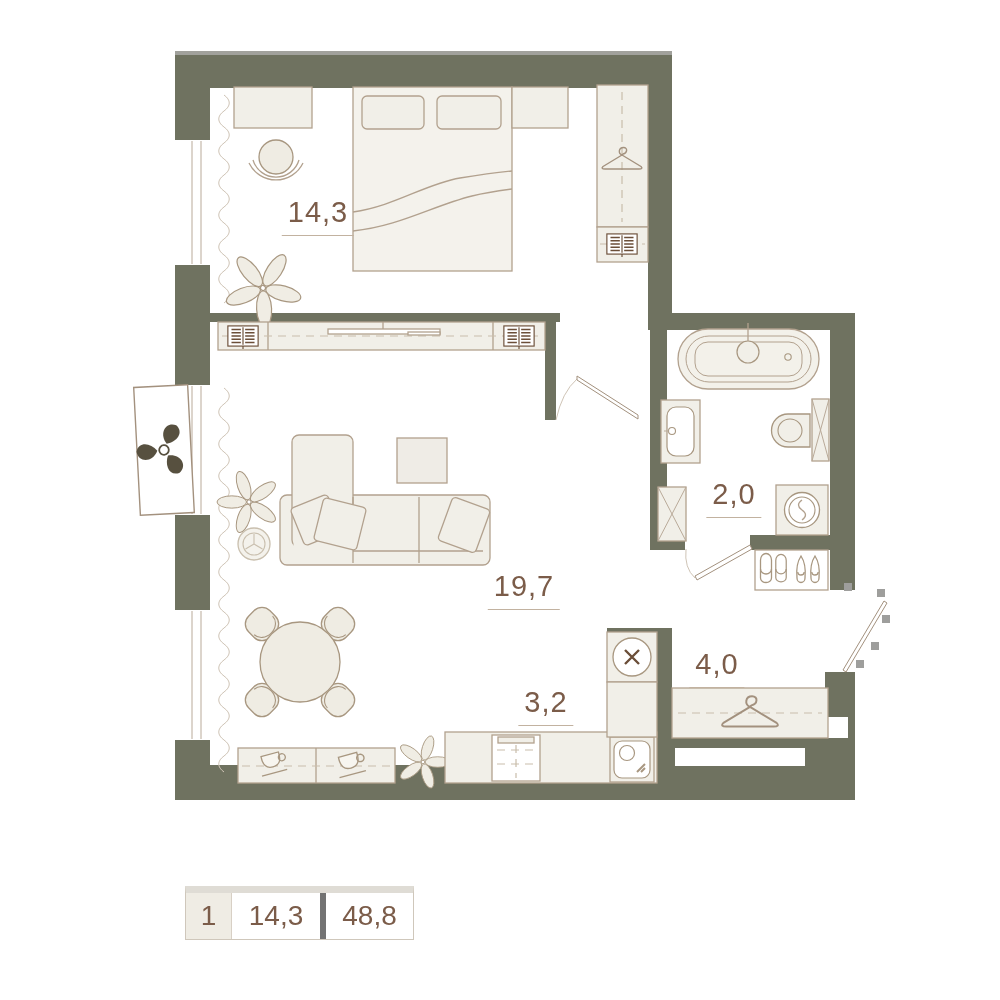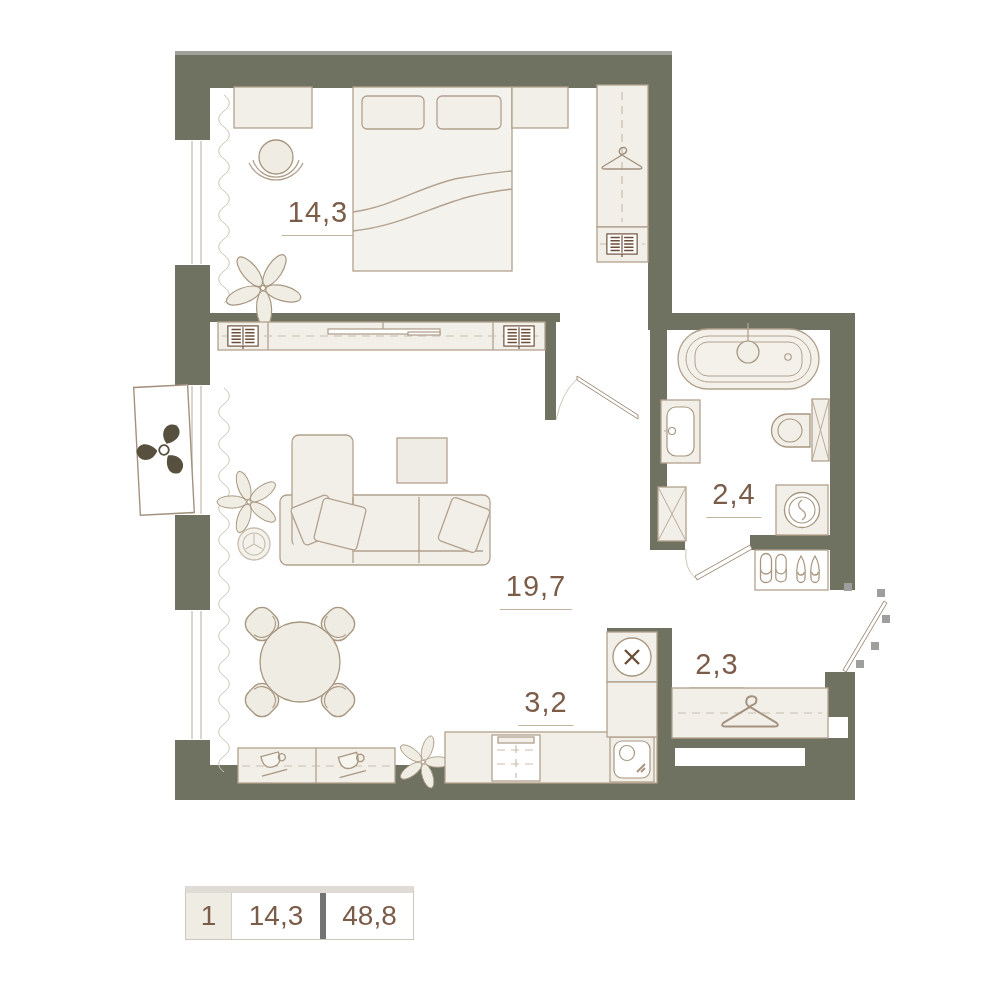--- a/index.html
+++ b/index.html
@@ -285,24 +285,24 @@
       <rect class="sq" x="844" y="583" width="8" height="8"></rect>
       <rect class="sq" x="877" y="589" width="8" height="8"></rect>
       <rect class="sq" x="882" y="615" width="8" height="8"></rect>
       <rect class="sq" x="871" y="642" width="8" height="8"></rect>
       <rect class="sq" x="856" y="660" width="8" height="8"></rect>
     </g>
   </g>
 </svg>
 
 <div class="room-label" style="left:318px;top:196px;">14,3</div>
-<div class="room-label" style="left:524px;top:570px;margin-left:12px;">19,7</div>
+<div class="room-label" style="left:524px;top:570px;">19,7</div>
 <div class="room-label" style="left:546px;top:686px;">3,2</div>
-<div class="room-label" style="left:734px;top:478px;">2,4</div>
-<div class="room-label" style="left:717px;top:648px;">2,3</div>
+<div class="room-label" style="left:734px;top:478px;">2,0</div>
+<div class="room-label" style="left:717px;top:648px;">4,0</div>
 
 <div class="legend">
   <div class="cell c1">1</div>
   <div class="cell c2">14,3</div>
   <div class="cell c3">48,8</div>
 </div>
 
 </div>
 
 </body></html>

